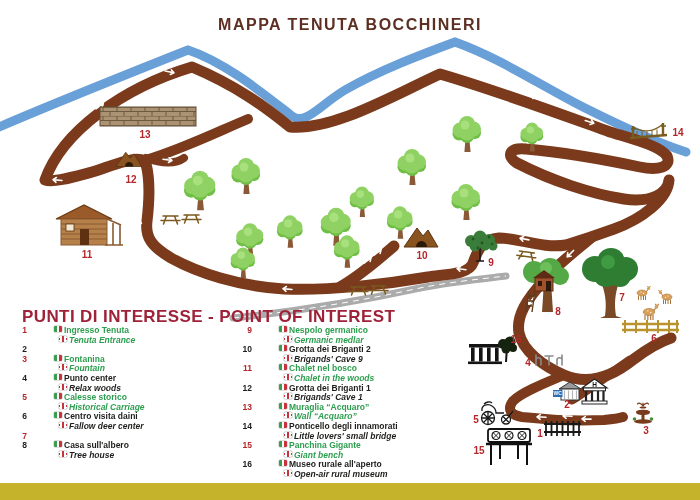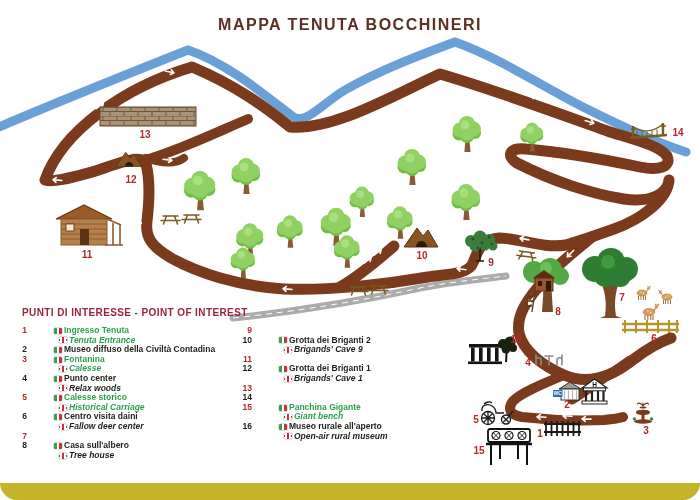--- a/index.html
+++ b/index.html
@@ -1,29 +1,29 @@
 <!DOCTYPE html>
 <html><head>
 <meta charset="utf-8">
 <style>
   html,body{margin:0;padding:0;}
   #stage{position:relative;width:700px;height:500px;background:#ffffff;overflow:hidden;
-         font-family:"Liberation Sans",sans-serif;border-radius:17px;}
+         font-family:"Liberation Sans",sans-serif;}
   #map-svg{position:absolute;left:0;top:0;}
   .title{position:absolute;left:0;top:16px;width:100%;text-align:center;
          font-size:16px;font-weight:bold;letter-spacing:1.5px;color:#5c2f22;}
-  .legend-heading{position:absolute;left:22px;top:307px;font-size:10px;font-weight:bold;
+  .legend-heading{position:absolute;left:22px;top:307px;font-size:17px;font-weight:bold;
          letter-spacing:.4px;color:#9e2238;}
   .legend-col{position:absolute;top:326px;width:225px;}
   #legend-col-1{left:14px;}
   #legend-col-2{left:239px;}
   .legend-item{display:flex;margin-bottom:0px;line-height:9.6px;font-size:8.5px;font-weight:bold;}
   .legend-num{width:13px;text-align:right;margin-right:3px;flex:none;}
   .legend-lines{display:flex;flex-direction:column;}
-  .lrow{display:flex;align-items:center;white-space:nowrap;padding-left:24px;}
+  .lrow{display:flex;white-space:nowrap;padding-left:24px;}
   .lrow.en{margin-left:5px;font-style:italic;}
   .flag{display:inline-block;width:8px;height:6px;margin-right:2px;flex:none;
         border-radius:1px;box-shadow:0 0 0 .5px rgba(0,0,0,.25);}
   .flag-it{background:linear-gradient(90deg,#3a9e4c 0 33%,#ffffff 33% 66%,#c8323a 66% 100%);}
   .flag-uk{position:relative;background:#23408e;overflow:hidden;}
   .flag-uk:before{content:"";position:absolute;left:0;top:2px;width:8px;height:2px;background:#c8323a;
         box-shadow:0 -2px 0 #fff,0 2px 0 #fff;}
   .flag-uk:after{content:"";position:absolute;left:3px;top:0;width:2px;height:6px;background:#c8323a;
         box-shadow:-2px 0 0 #fff,2px 0 0 #fff;}
   .green .gtxt{color:#2c9e4e;}
@@ -370,36 +370,32 @@
           </span>
           <span class="lrow en">
             <span class="flag flag-uk"></span>
             <span class="gtxt">Tenuta Entrance</span>
           </span>
         </span>
       </div>
       <div class="legend-item dark">
         <span class="legend-num">2</span>
         <span class="legend-lines">
-          <span class="lrow it">
-            <span class="flag flag-it"></span>
-            <span class="gtxt">Museo diffuso della Civiltà Contadina</span>
-          </span>
         </span>
       </div>
       <div class="legend-item green">
         <span class="legend-num">3</span>
         <span class="legend-lines">
           <span class="lrow it">
             <span class="flag flag-it"></span>
             <span class="gtxt">Fontanina</span>
           </span>
           <span class="lrow en">
             <span class="flag flag-uk"></span>
-            <span class="gtxt">Calesse</span>
+            <span class="gtxt">Fountain</span>
           </span>
         </span>
       </div>
       <div class="legend-item dark">
         <span class="legend-num">4</span>
         <span class="legend-lines">
           <span class="lrow it">
             <span class="flag flag-it"></span>
             <span class="gtxt">Punto center</span>
           </span>
@@ -448,55 +444,95 @@
           <span class="lrow en">
             <span class="flag flag-uk"></span>
             <span class="gtxt">Tree house</span>
           </span>
         </span>
       </div>
     </div>
   <div class="legend-col" id="legend-col-2">
       <div class="legend-item green">
         <span class="legend-num">9</span>
+        <span class="legend-lines">
+          <span class="lrow it">
+            <span class="flag flag-it"></span>
+            <span class="gtxt">Nespolo germanico</span>
+          </span>
+          <span class="lrow en">
+            <span class="flag flag-uk"></span>
+            <span class="gtxt">Germanic medlar</span>
+          </span>
+        </span>
       </div>
       <div class="legend-item dark">
         <span class="legend-num">10</span>
         <span class="legend-lines">
           <span class="lrow it">
             <span class="flag flag-it"></span>
             <span class="gtxt">Grotta dei Briganti 2</span>
           </span>
           <span class="lrow en">
             <span class="flag flag-uk"></span>
             <span class="gtxt">Brigands' Cave 9</span>
           </span>
         </span>
       </div>
       <div class="legend-item green">
         <span class="legend-num">11</span>
+        <span class="legend-lines">
+          <span class="lrow it">
+            <span class="flag flag-it"></span>
+            <span class="gtxt">Chalet nel bosco</span>
+          </span>
+          <span class="lrow en">
+            <span class="flag flag-uk"></span>
+            <span class="gtxt">Chalet in the woods</span>
+          </span>
+        </span>
       </div>
       <div class="legend-item dark">
         <span class="legend-num">12</span>
         <span class="legend-lines">
           <span class="lrow it">
             <span class="flag flag-it"></span>
             <span class="gtxt">Grotta dei Briganti 1</span>
           </span>
           <span class="lrow en">
             <span class="flag flag-uk"></span>
             <span class="gtxt">Brigands' Cave 1</span>
           </span>
         </span>
       </div>
       <div class="legend-item green">
         <span class="legend-num">13</span>
+        <span class="legend-lines">
+          <span class="lrow it">
+            <span class="flag flag-it"></span>
+            <span class="gtxt">Muraglia “Acquaro”</span>
+          </span>
+          <span class="lrow en">
+            <span class="flag flag-uk"></span>
+            <span class="gtxt">Wall “Acquaro”</span>
+          </span>
+        </span>
       </div>
       <div class="legend-item dark">
         <span class="legend-num">14</span>
+        <span class="legend-lines">
+          <span class="lrow it">
+            <span class="flag flag-it"></span>
+            <span class="gtxt">Ponticello degli innamorati</span>
+          </span>
+          <span class="lrow en">
+            <span class="flag flag-uk"></span>
+            <span class="gtxt">Little lovers' small bridge</span>
+          </span>
+        </span>
       </div>
       <div class="legend-item green">
         <span class="legend-num">15</span>
         <span class="legend-lines">
           <span class="lrow it">
             <span class="flag flag-it"></span>
             <span class="gtxt">Panchina Gigante</span>
           </span>
           <span class="lrow en">
             <span class="flag flag-uk"></span>

